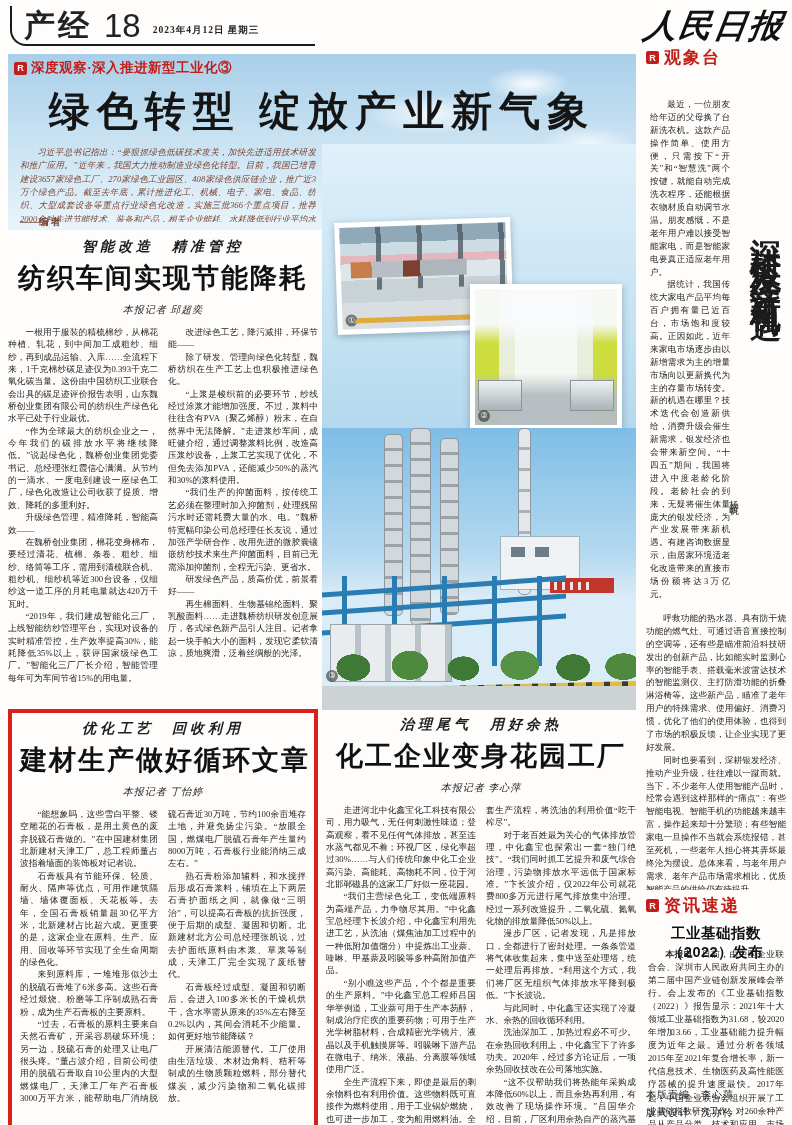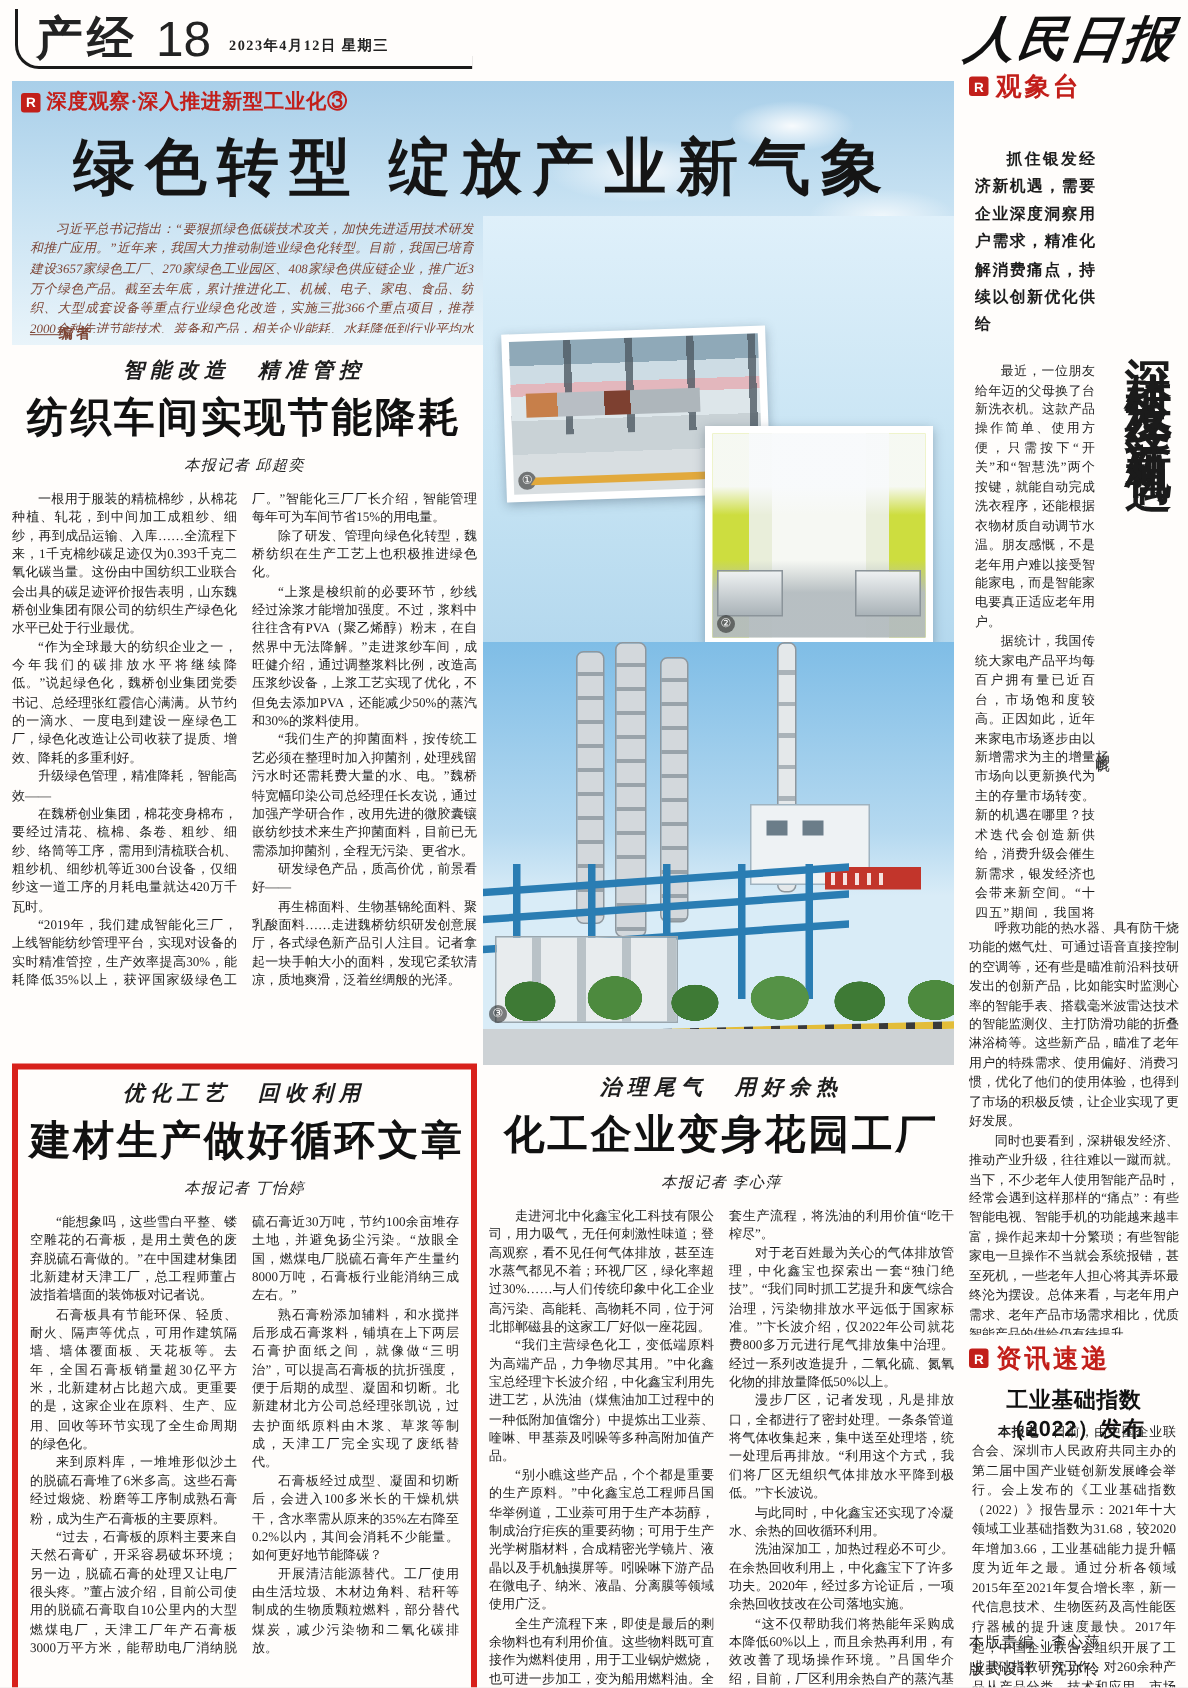--- a/index.html
+++ b/index.html
@@ -189,20 +189,21 @@
   <div class="article article1">
     <div class="a-kicker">智能改造　精准管控</div>
     <div class="a-title">纺织车间实现节能降耗</div>
     <div class="a-byline">本报记者  邱超奕</div>
     <div class="a-body">
         <p>一根用于服装的精梳棉纱，从棉花种植、轧花，到中间加工成粗纱、细纱，再到成品运输、入库……全流程下来，1千克棉纱碳足迹仅为0.393千克二氧化碳当量。这份由中国纺织工业联合会出具的碳足迹评价报告表明，山东魏桥创业集团有限公司的纺织生产绿色化水平已处于行业最优。</p>
         <p>“作为全球最大的纺织企业之一，今年我们的碳排放水平将继续降低。”说起绿色化，魏桥创业集团党委书记、总经理张红霞信心满满。从节约的一滴水、一度电到建设一座绿色工厂，绿色化改造让公司收获了提质、增效、降耗的多重利好。</p>
         <p>升级绿色管理，精准降耗，智能高效——</p>
         <p>在魏桥创业集团，棉花变身棉布，要经过清花、梳棉、条卷、粗纱、细纱、络筒等工序，需用到清梳联合机、粗纱机、细纱机等近300台设备，仅细纱这一道工序的月耗电量就达420万千瓦时。</p>
         <p>“2019年，我们建成智能化三厂，上线智能纺纱管理平台，实现对设备的实时精准管控，生产效率提高30%，能耗降低35%以上，获评国家级绿色工厂。”智能化三厂厂长介绍，智能管理每年可为车间节省15%的用电量。</p>
+        <p>改进绿色工艺，降污减排，环保节能——</p>
         <p>除了研发、管理向绿色化转型，魏桥纺织在生产工艺上也积极推进绿色化。</p>
         <p>“上浆是梭织前的必要环节，纱线经过涂浆才能增加强度。不过，浆料中往往含有PVA（聚乙烯醇）粉末，在自然界中无法降解。”走进浆纱车间，成旺健介绍，通过调整浆料比例，改造高压浆纱设备，上浆工艺实现了优化，不但免去添加PVA，还能减少50%的蒸汽和30%的浆料使用。</p>
         <p>“我们生产的抑菌面料，按传统工艺必须在整理时加入抑菌剂，处理残留污水时还需耗费大量的水、电。”魏桥特宽幅印染公司总经理任长友说，通过加强产学研合作，改用先进的微胶囊镶嵌纺纱技术来生产抑菌面料，目前已无需添加抑菌剂，全程无污染、更省水。</p>
         <p>研发绿色产品，质高价优，前景看好——</p>
         <p>再生棉面料、生物基锦纶面料、聚乳酸面料……走进魏桥纺织研发创意展厅，各式绿色新产品引人注目。记者拿起一块手帕大小的面料，发现它柔软清凉，质地爽滑，泛着丝绸般的光泽。</p>
       </div>
   </div>
 
   <div class="article article2">
     <div class="a-kicker">优化工艺　回收利用</div>
@@ -235,21 +236,20 @@
         <p>“这不仅帮助我们将热能年采购成本降低60%以上，而且余热再利用，有效改善了现场操作环境。”吕国华介绍，目前，厂区利用余热自产的蒸汽基本自给自足，富余部分还可对外出售，供周边使用。综合下来，每年可减少二氧化碳排放约6000吨。</p>
       </div>
   </div>
 
   <div class="rightcol">
     <div class="col-header">
       <span class="rtag">R</span>
       <span class="htext">观象台</span>
     </div>
     <div class="obs-left">
-      <p class="intro">抓住银发经济新机遇，需要企业深度洞察用户需求，精准化解消费痛点，持续以创新优化供给</p>
       <span><p>最近，一位朋友给年迈的父母换了台新洗衣机。这款产品操作简单、使用方便，只需按下“开关”和“智慧洗”两个按键，就能自动完成洗衣程序，还能根据衣物材质自动调节水温。朋友感慨，不是老年用户难以接受智能家电，而是智能家电要真正适应老年用户。</p><p>据统计，我国传统大家电产品平均每百户拥有量已近百台，市场饱和度较高。正因如此，近年来家电市场逐步由以新增需求为主的增量市场向以更新换代为主的存量市场转变。新的机遇在哪里？技术迭代会创造新供给，消费升级会催生新需求，银发经济也会带来新空间。“十四五”期间，我国将进入中度老龄化阶段。老龄社会的到来，无疑将催生体量庞大的银发经济，为产业发展带来新机遇。有建咨询数据显示，由居家环境适老化改造带来的直接市场份额将达3万亿元。</p></span>
     </div>
     <div class="obs-title-vert">深耕银发经济新机遇</div>
     <div class="obs-author-vert">杨彦帆</div>
     <div class="obs-wide">
         <p>呼救功能的热水器、具有防干烧功能的燃气灶、可通过语音直接控制的空调等，还有些是瞄准前沿科技研发出的创新产品，比如能实时监测心率的智能手表、搭载毫米波雷达技术的智能监测仪、主打防滑功能的折叠淋浴椅等。这些新产品，瞄准了老年用户的特殊需求、使用偏好、消费习惯，优化了他们的使用体验，也得到了市场的积极反馈，让企业实现了更好发展。</p>
         <p>同时也要看到，深耕银发经济、推动产业升级，往往难以一蹴而就。当下，不少老年人使用智能产品时，经常会遇到这样那样的“痛点”：有些智能电视、智能手机的功能越来越丰富，操作起来却十分繁琐；有些智能家电一旦操作不当就会系统报错，甚至死机，一些老年人担心将其弄坏最终沦为摆设。总体来看，与老年用户需求、老年产品市场需求相比，优质智能产品的供给仍有待提升。</p>
       </div>
 
     <div class="col-header brief-header">

